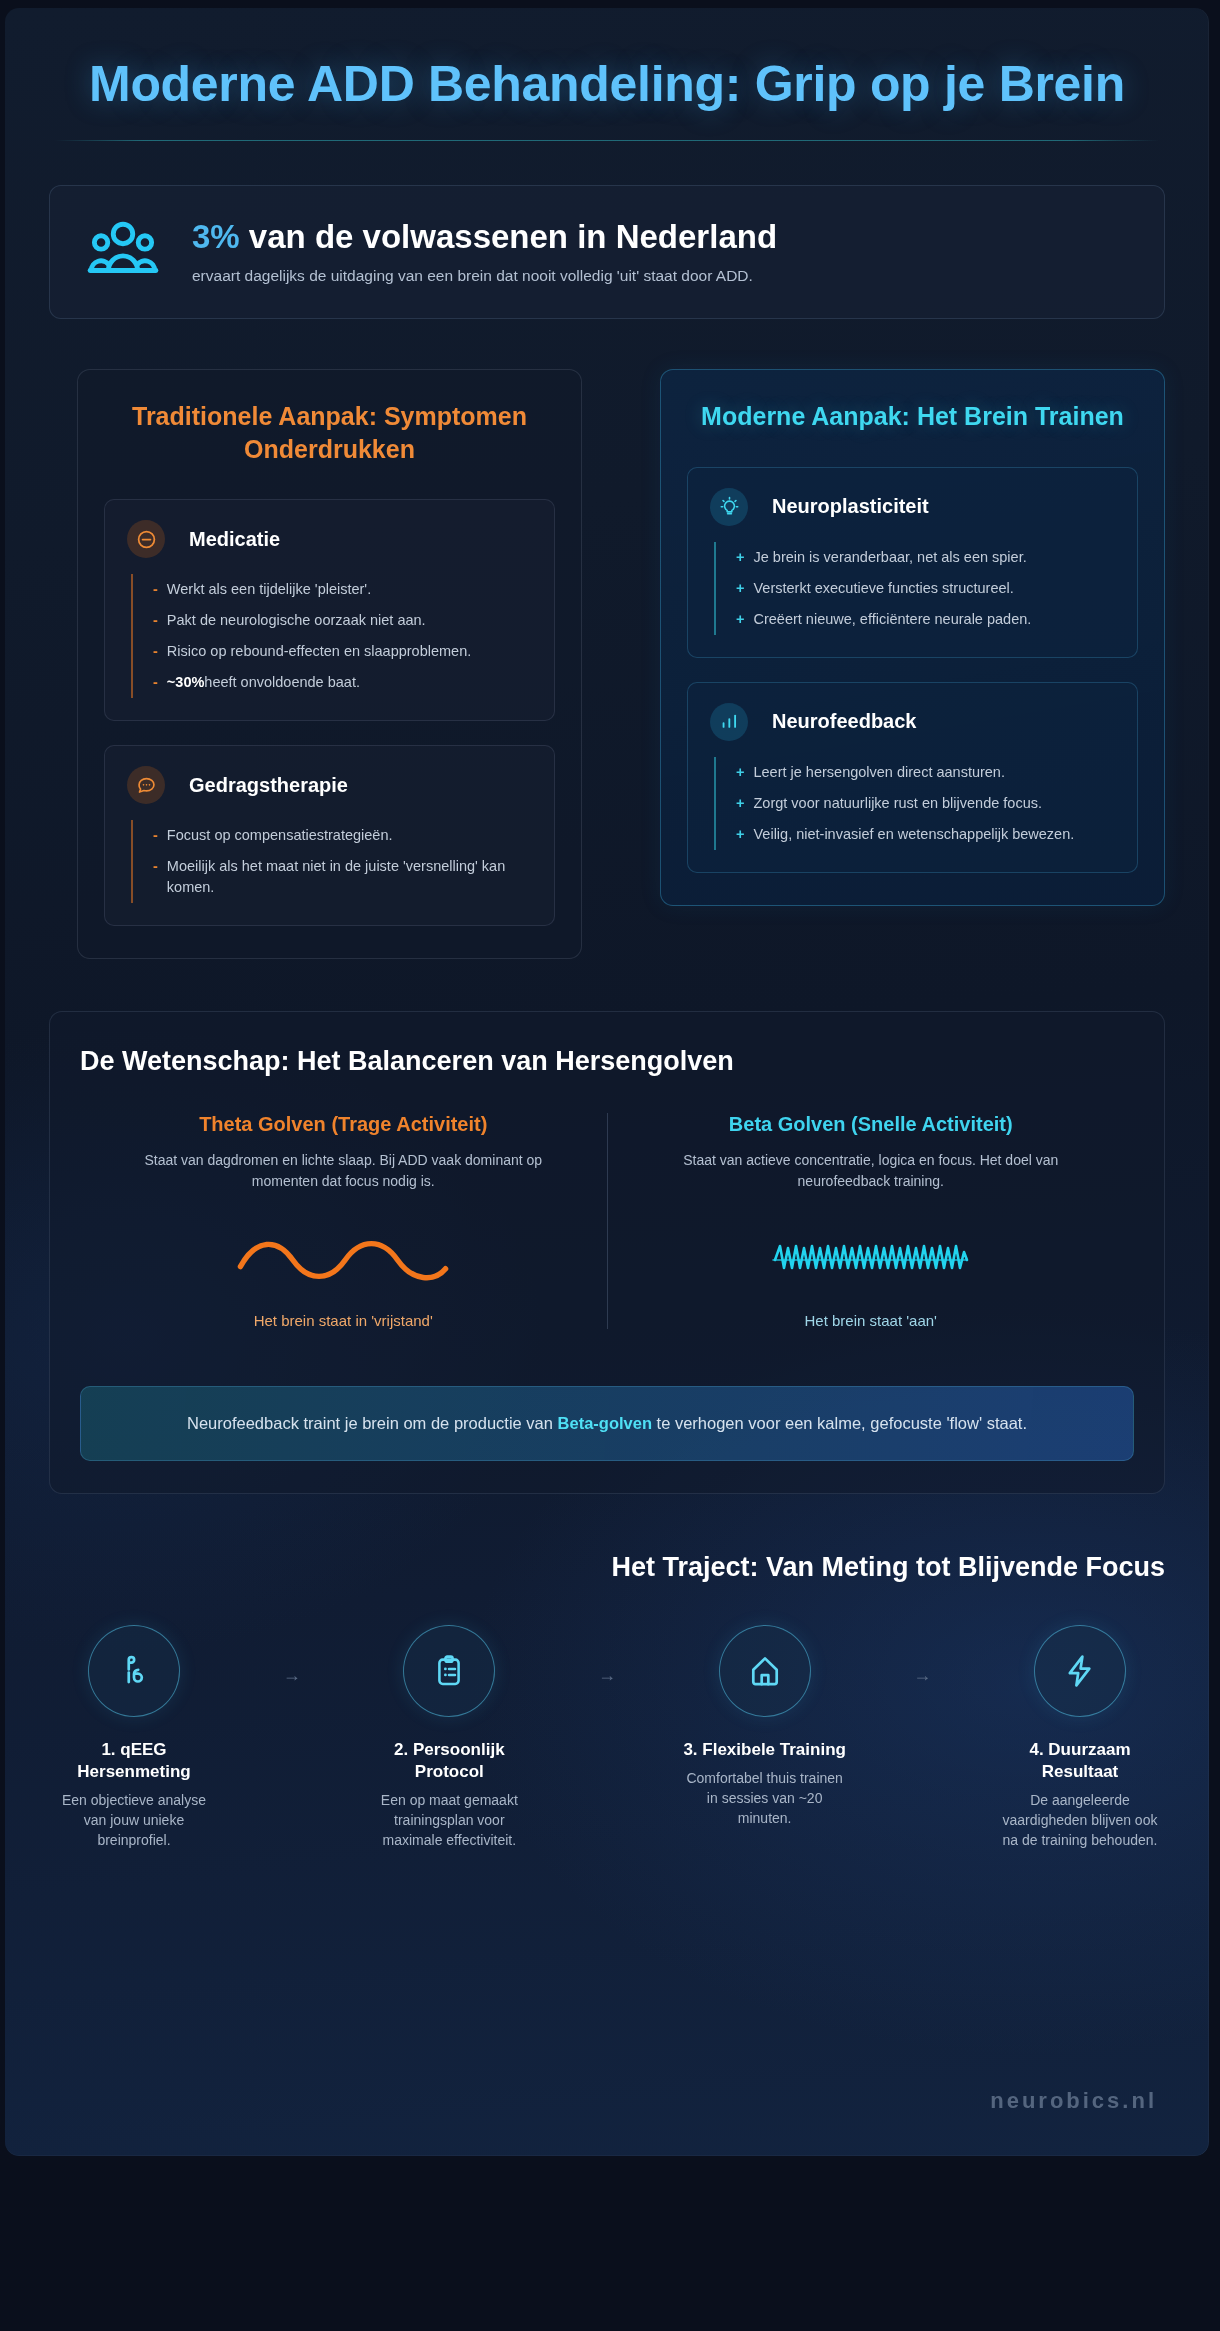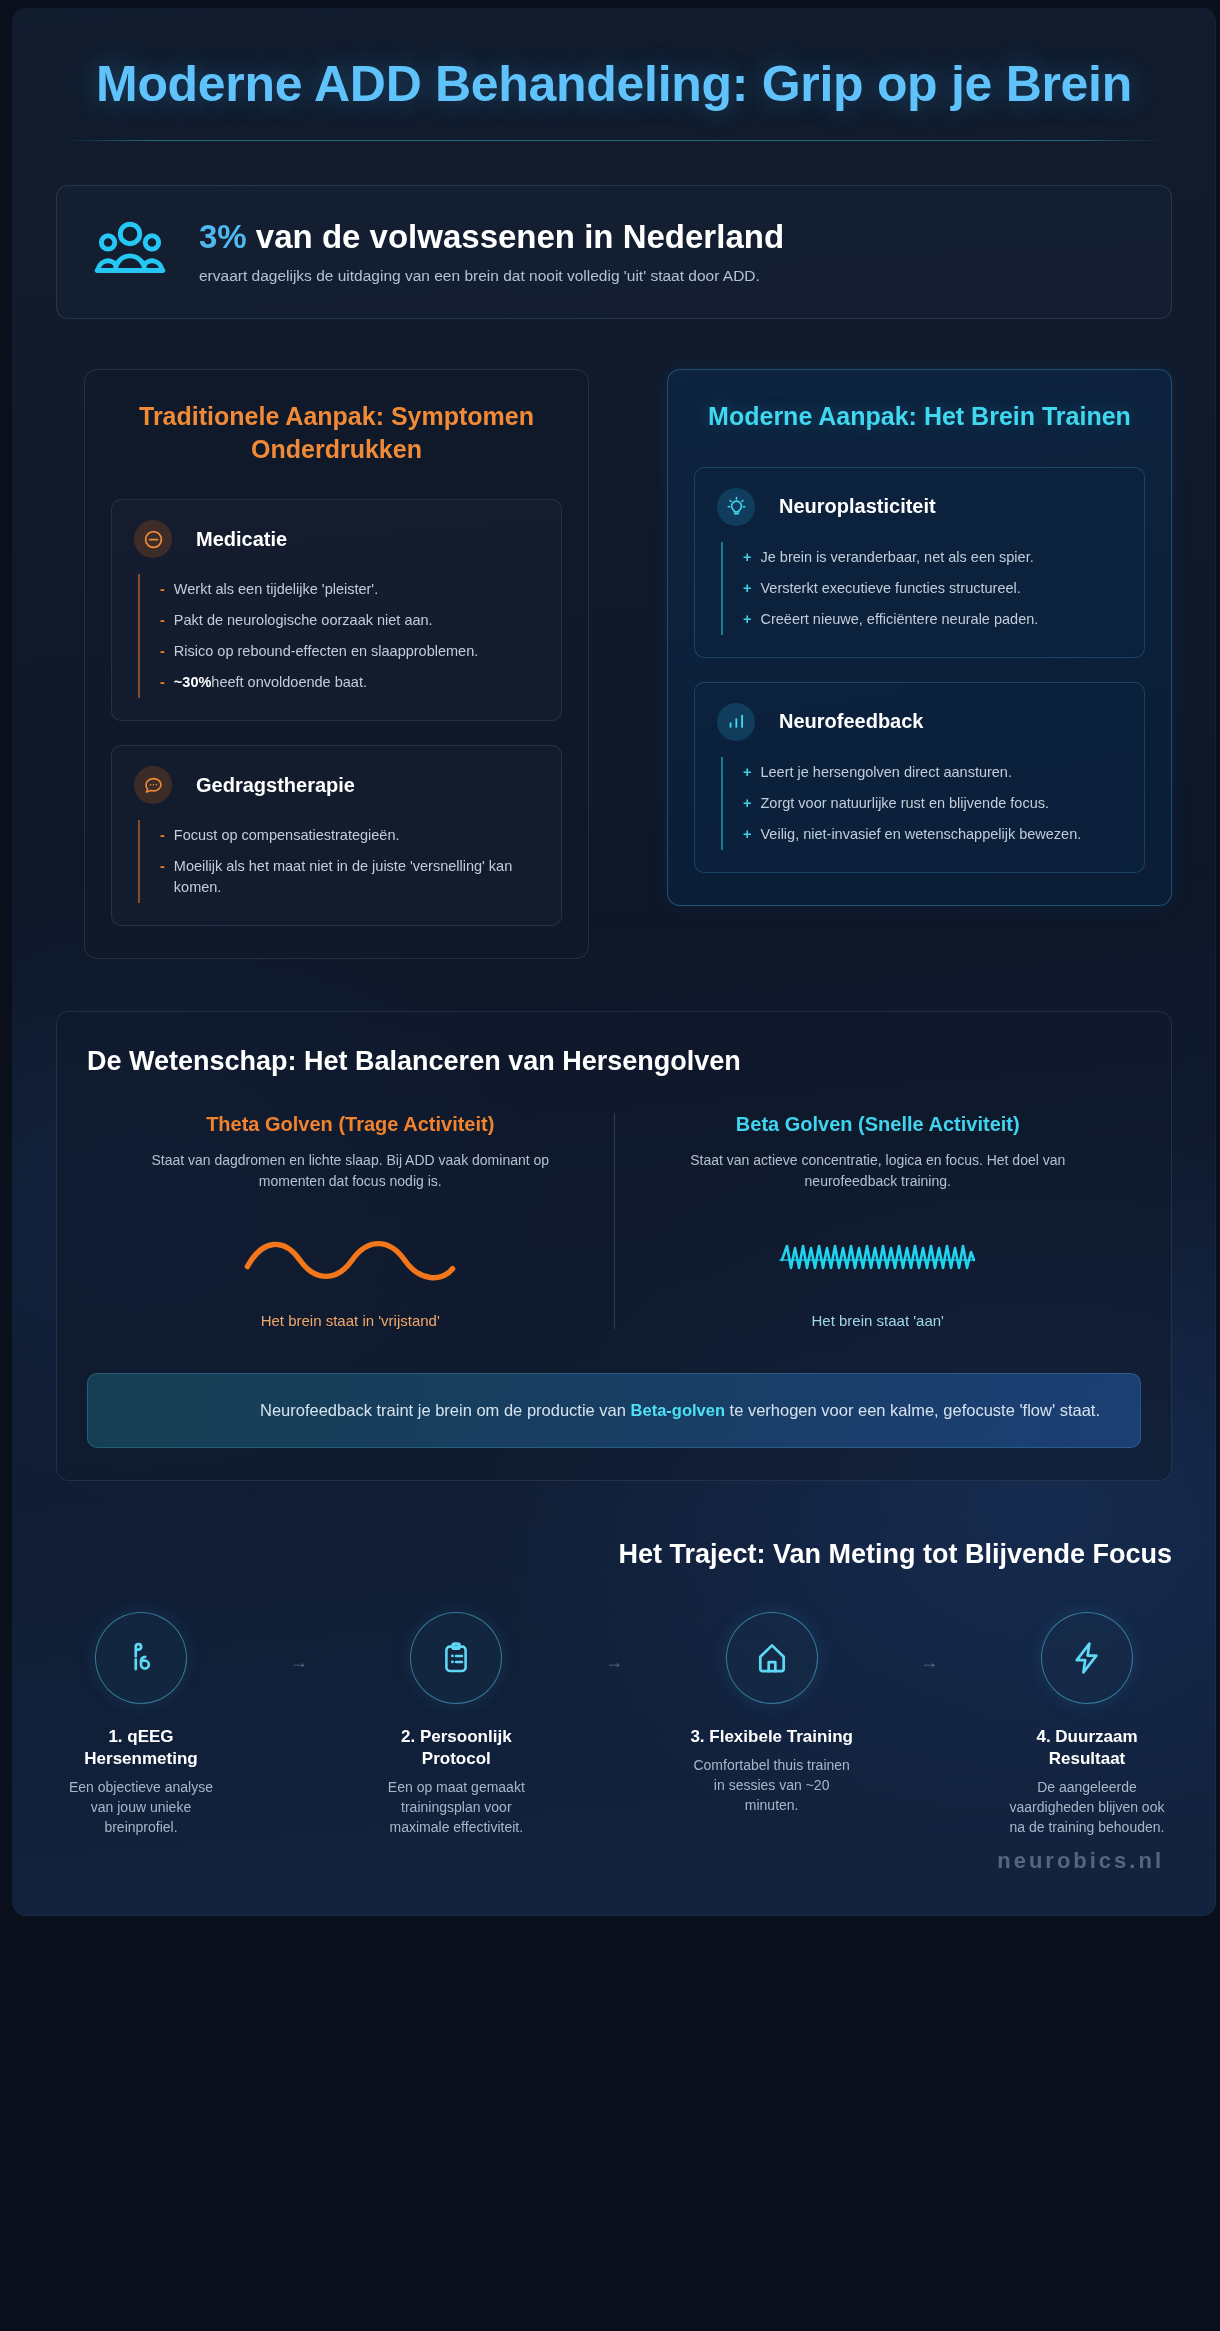--- a/index.html
+++ b/index.html
@@ -11,24 +11,24 @@
   body {
     width: 1220px;
     height: 2331px;
     font-family: "Liberation Sans", sans-serif;
     overflow: hidden;
     position: relative;
   }
 
   .page {
     position: absolute;
-    left: 12px;
+    left: 5px;
     top: 8px;
     width: 1204px;
-    height: 1908px;
+    height: 2148px;
     border-radius: 14px;
     background:
       radial-gradient(900px 600px at 85% 78%, rgba(30,64,120,0.38), rgba(0,0,0,0) 62%),
       radial-gradient(700px 520px at 10% 62%, rgba(24,52,98,0.30), rgba(0,0,0,0) 60%),
       linear-gradient(175deg, #111c2e 0%, #101a2b 24%, #0e1728 48%, #101c33 72%, #12233f 100%);
     overflow: hidden;
   }
 
   
   .page::after {
@@ -250,24 +250,24 @@
     margin: 40px auto 26px auto;
     height: 52px;
     display: flex; align-items: center; justify-content: center;
   }
 
   .wave-caption { font-size: 15px; }
   .wave-caption.theta { color: #f0a869; }
   .wave-caption.beta  { color: #9fd6e8; }
 
   .callout {
-    margin-top: 44px;
+    margin-top: 57px;
     border-radius: 10px;
     padding: 24px 40px;
-    text-align: right;
+    text-align: center;
     font-size: 16.5px;
     line-height: 1.48;
     color: #d6e2ee;
     background: linear-gradient(95deg, rgba(22,72,92,0.80), rgba(30,70,130,0.82));
     border: 1px solid rgba(70,150,190,0.35);
   }
   .callout b { color: #4fe0f5; font-weight: 700; }
 
   
   .journey { margin-top: 58px; padding-bottom: 10px; }

